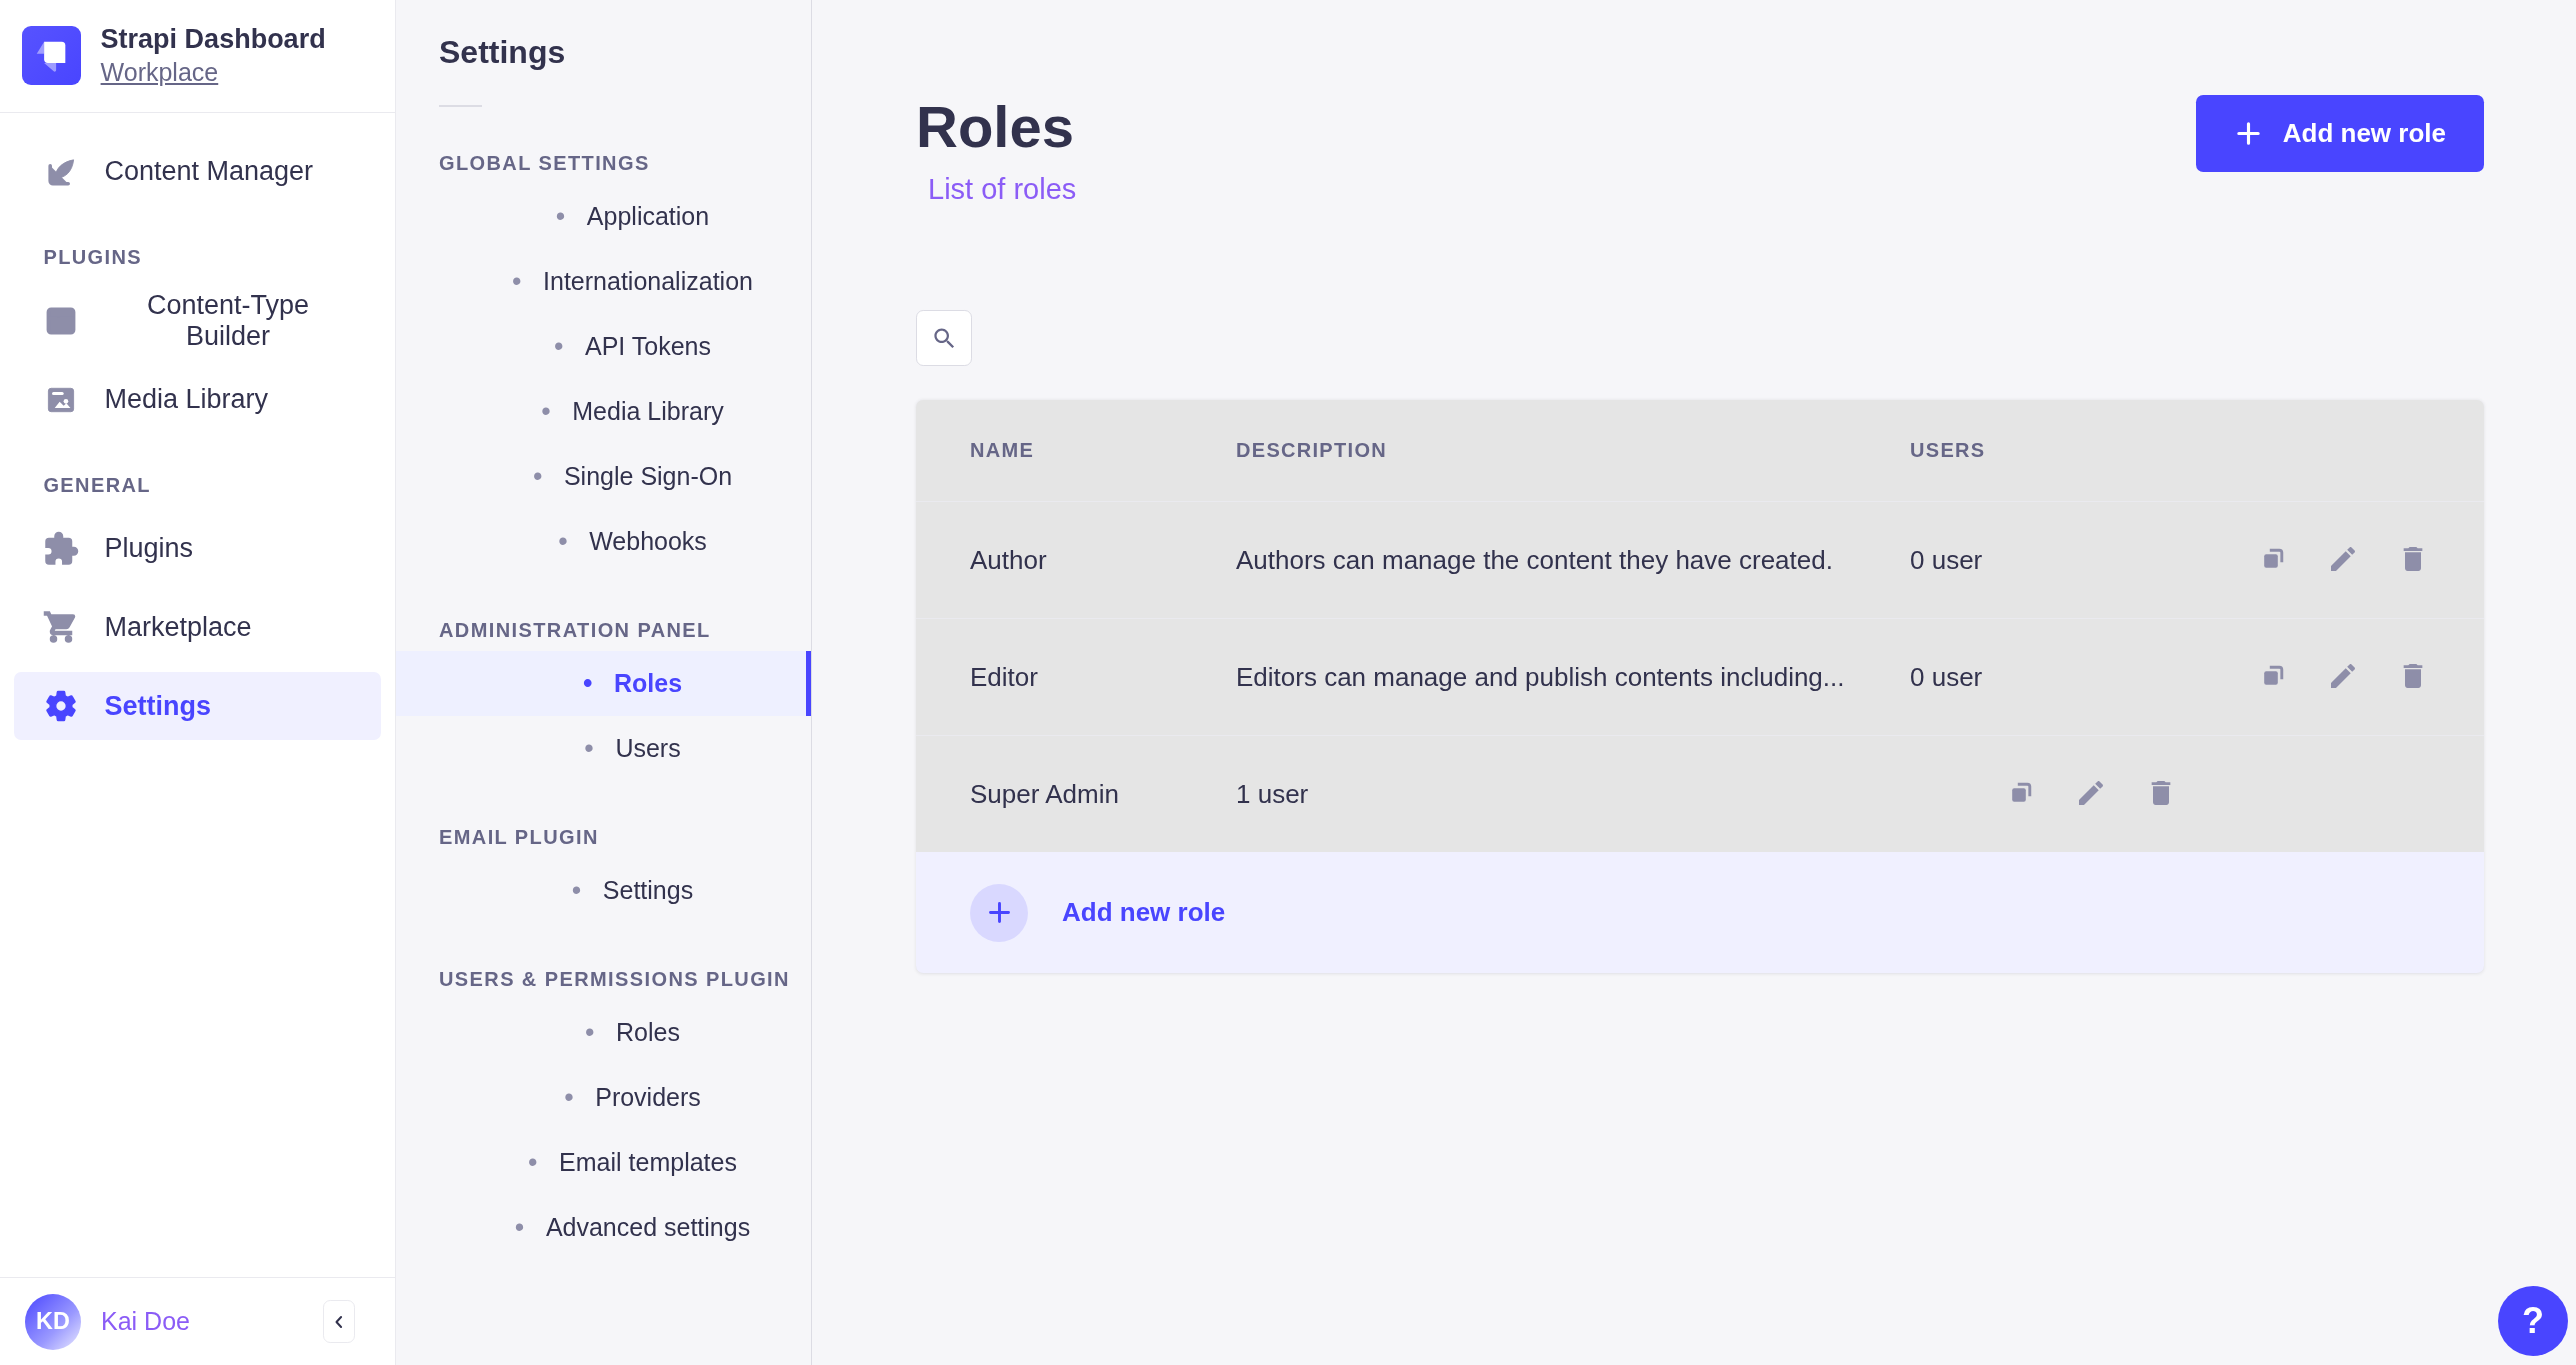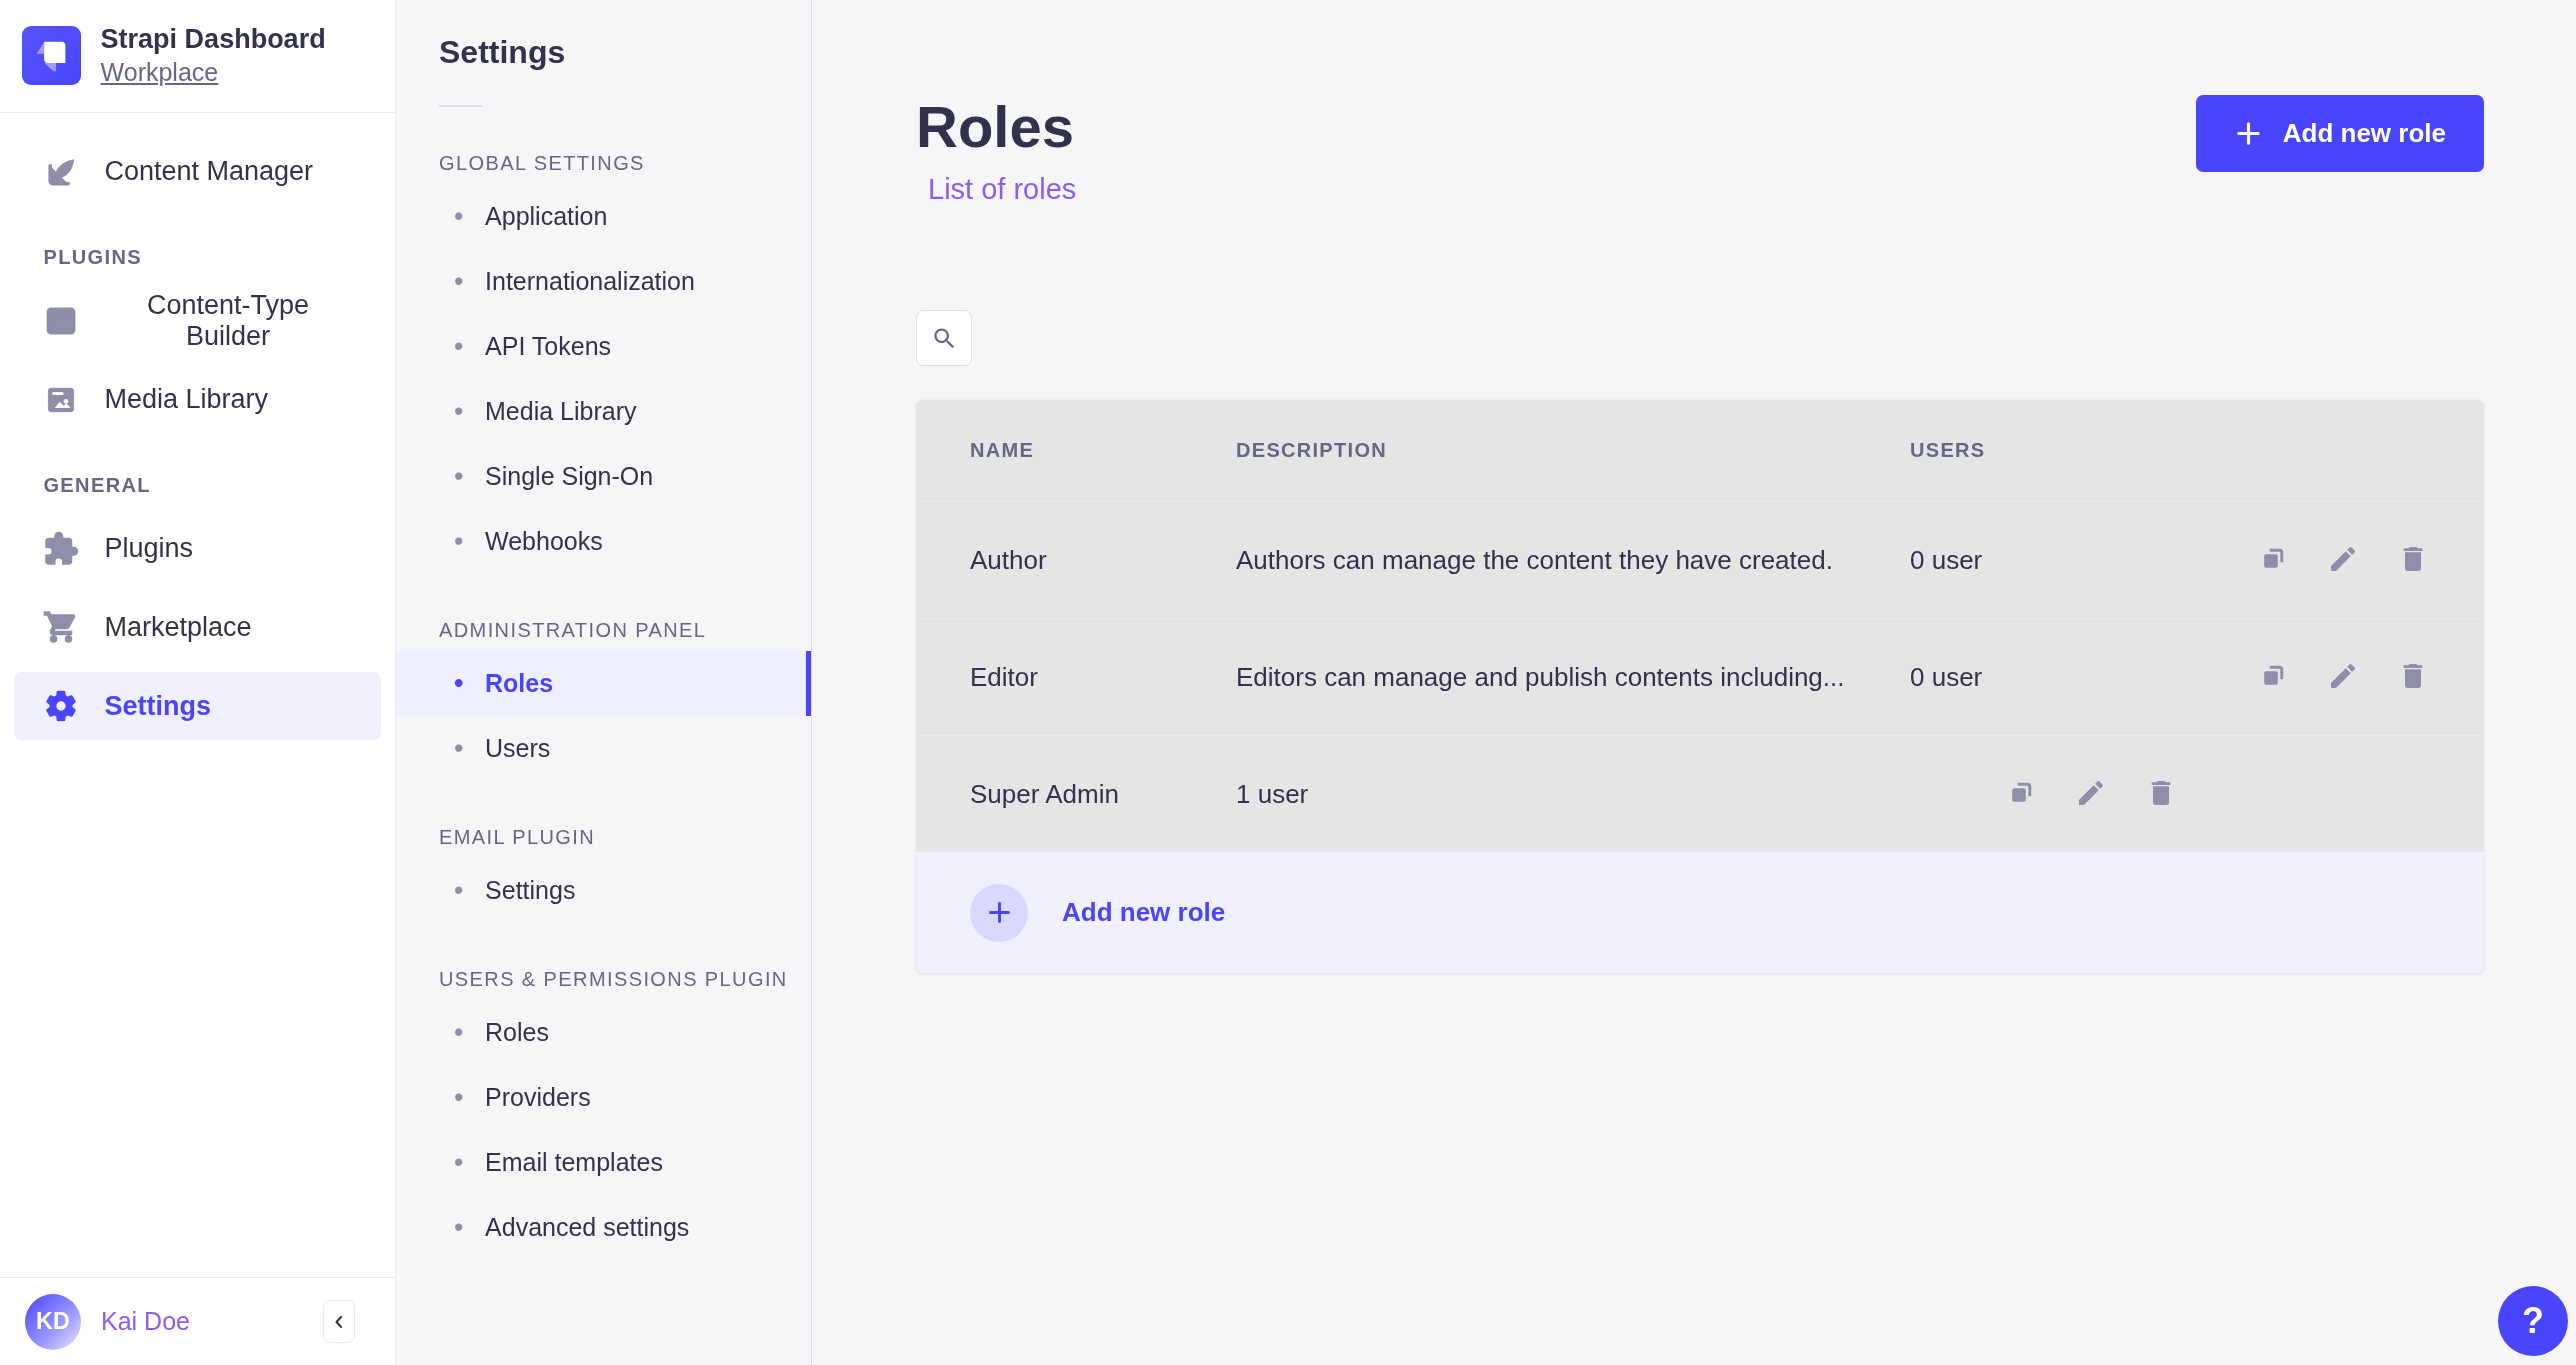--- a/index.html
+++ b/index.html
@@ -75,28 +75,29 @@
   .subnav {
     width:416px; min-width:416px; height:100%;
     background:#f6f6f9;
     border-right:0.9px solid #dcdce4;
     padding-top:34px;
     position:relative;
   }
   .subnav-title { font-size:32px; font-weight:bold; color:#32324d; padding-left:43px; }
   .subnav-divider { width:43px; height:1.8px; background:#dcdce4; margin:34px 0 0 43px; }
   .subnav-group-label {
-    font-size:20px; font-weight:normal; letter-spacing:1.4px;
+    font-size:20px; font-weight:bold; letter-spacing:1.4px;
     color:#666687; padding-left:43px; margin-top:45px; margin-bottom:9px;
   }
   .subnav-item {
     display:flex; align-items:center;
     height:65px; padding-left:58px;
     font-size:25px; color:#32324d; cursor:pointer;
     position:relative;
+    justify-content:center;
   }
   .subnav-item::before {
     content:"•"; color:#8e8ea9; font-size:27px;
     margin-right:21.6px;
   }
   .subnav-item.active {
     background:#eef0ff; color:#4945ff; font-weight:600;
   }
   .subnav-item.active::before { color:#4945ff; }
   .subnav-item.active::after {

